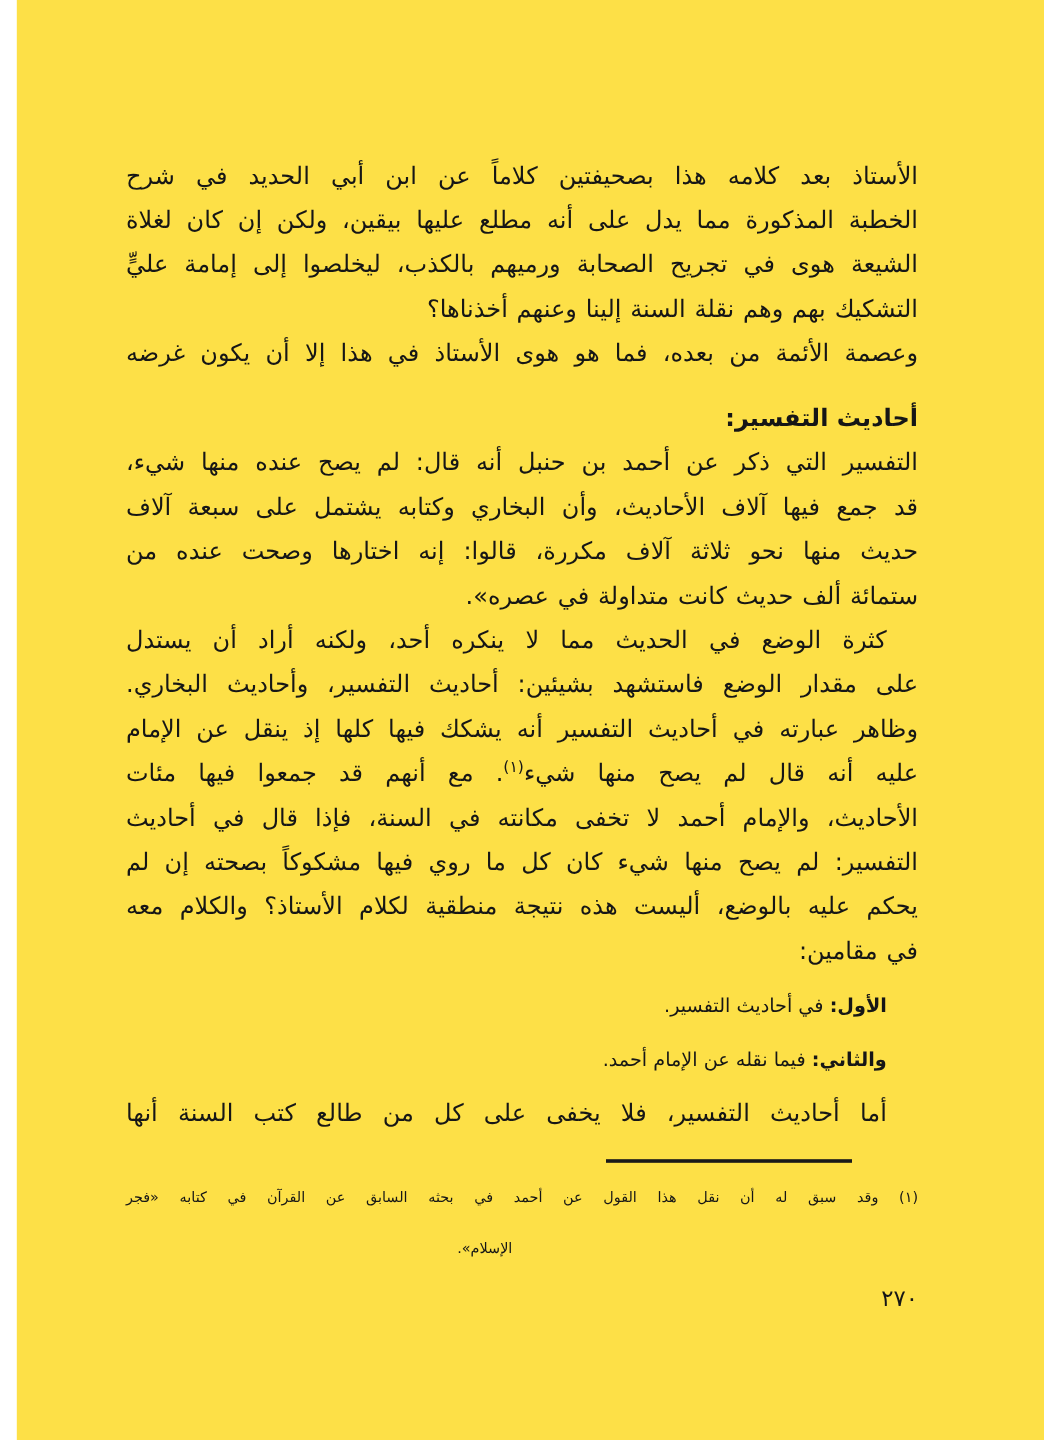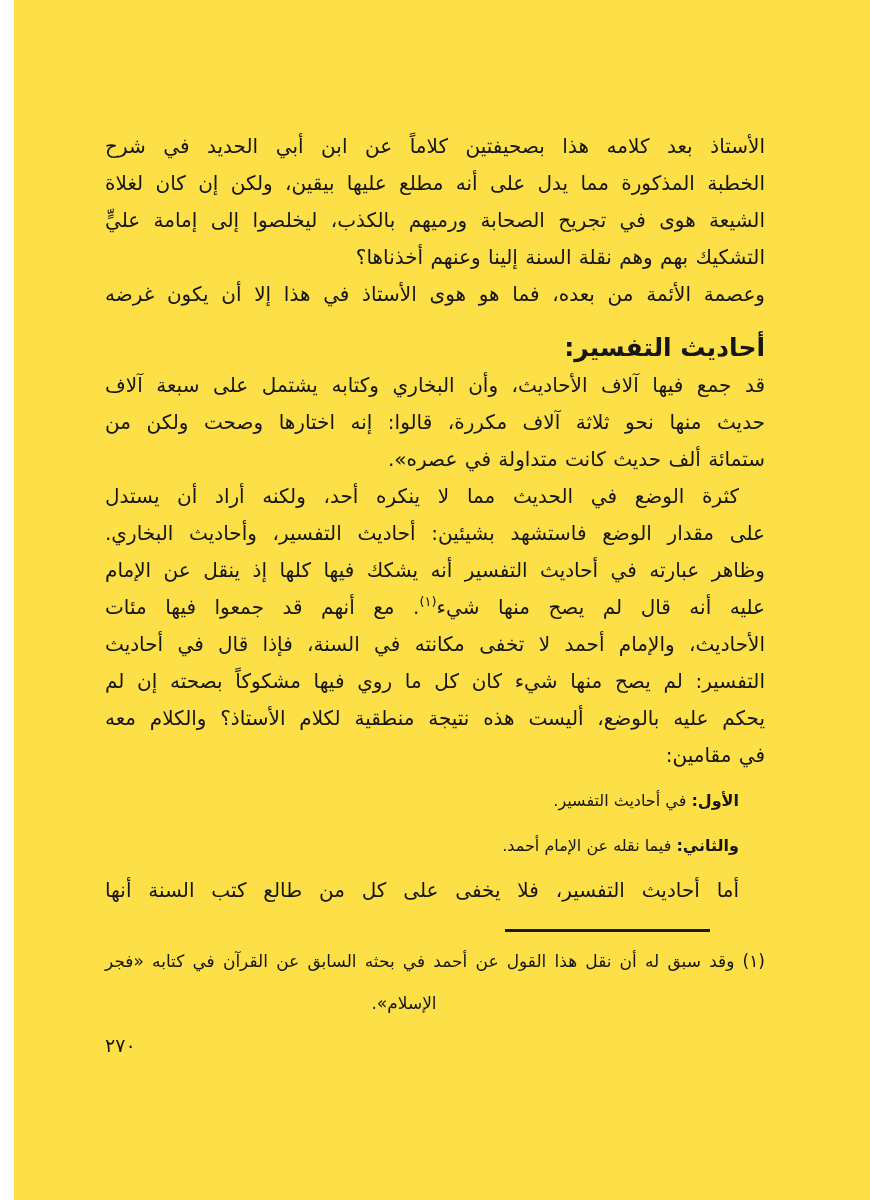--- a/index.html
+++ b/index.html
@@ -38,21 +38,21 @@
   .jl {
     text-align: justify;
     text-align-last: justify;
   }
   
   .ll { text-align: right; }
   
   .indent { text-indent: 26px; }
   .heading {
     margin-top: 16px;
-    font-size: 25px;
+    font-size: 20px;
     font-weight: bold;
     line-height: 38px;
     text-align: right;
   }
   .item {
     margin-top: 8px;
     font-size: 16px;
     line-height: 37px;
     text-align: right;
     text-indent: 26px;
@@ -66,34 +66,34 @@
   }
   .fnrule {
     margin-top: 20px;
     margin-right: 55px;
     width: 205px;
     height: 3px;
     background: #1a1a1a;
   }
   .footnote {
     margin-top: 8px;
-    font-size: 17px;
+    font-size: 12px;
     line-height: 42px;
   }
   .fn1 {
     text-align: justify;
     text-align-last: justify;
   }
   .fn2 {
     text-align: center;
     padding-right: 62px;
   }
   .pagenum {
     margin-top: 10px;
-    text-align: left;
+    text-align: right;
     font-size: 19px;
     letter-spacing: 2px;
   }
 </style>
 </head>
 <body>
 
 <div class="page">
   <div class="content">
 
@@ -101,22 +101,23 @@
       <div class="line jl">الأستاذ بعد كلامه هذا بصحيفتين كلاماً عن ابن أبي الحديد في شرح</div>
       <div class="line jl">الخطبة المذكورة مما يدل على أنه مطلع عليها بيقين، ولكن إن كان لغلاة</div>
       <div class="line jl">الشيعة هوى في تجريح الصحابة ورميهم بالكذب، ليخلصوا إلى إمامة عليٍّ</div>
       <div class="line ll">التشكيك بهم وهم نقلة السنة إلينا وعنهم أخذناها؟</div>
       <div class="line jl">وعصمة الأئمة من بعده، فما هو هوى الأستاذ في هذا إلا أن يكون غرضه</div>
     </div>
 
     <div class="heading">أحاديث التفسير:</div>
 
     <div class="para">
+      <div class="line jl">التفسير التي ذكر عن أحمد بن حنبل أنه قال: لم يصح عنده منها شيء،</div>
       <div class="line jl">قد جمع فيها آلاف الأحاديث، وأن البخاري وكتابه يشتمل على سبعة آلاف</div>
-      <div class="line jl">حديث منها نحو ثلاثة آلاف مكررة، قالوا: إنه اختارها وصحت ولكن من</div>
+      <div class="line jl">حديث منها نحو ثلاثة آلاف مكررة، قالوا: إنه اختارها وصحت عنده من</div>
       <div class="line ll">ستمائة ألف حديث كانت متداولة في عصره».</div>
     </div>
 
     <div class="para">
       <div class="line jl indent">كثرة الوضع في الحديث مما لا ينكره أحد، ولكنه أراد أن يستدل</div>
       <div class="line jl">على مقدار الوضع فاستشهد بشيئين: أحاديث التفسير، وأحاديث البخاري.</div>
       <div class="line jl">وظاهر عبارته في أحاديث التفسير أنه يشكك فيها كلها إذ ينقل عن الإمام</div>
       <div class="line jl"><span>عليه أنه قال لم يصح منها شيء</span><sup class="note">(١)</sup><span>. مع أنهم قد جمعوا فيها مئات</span></div>
       <div class="line jl">الأحاديث، والإمام أحمد لا تخفى مكانته في السنة، فإذا قال في أحاديث</div>
       <div class="line jl">التفسير: لم يصح منها شيء كان كل ما روي فيها مشكوكاً بصحته إن لم</div>

